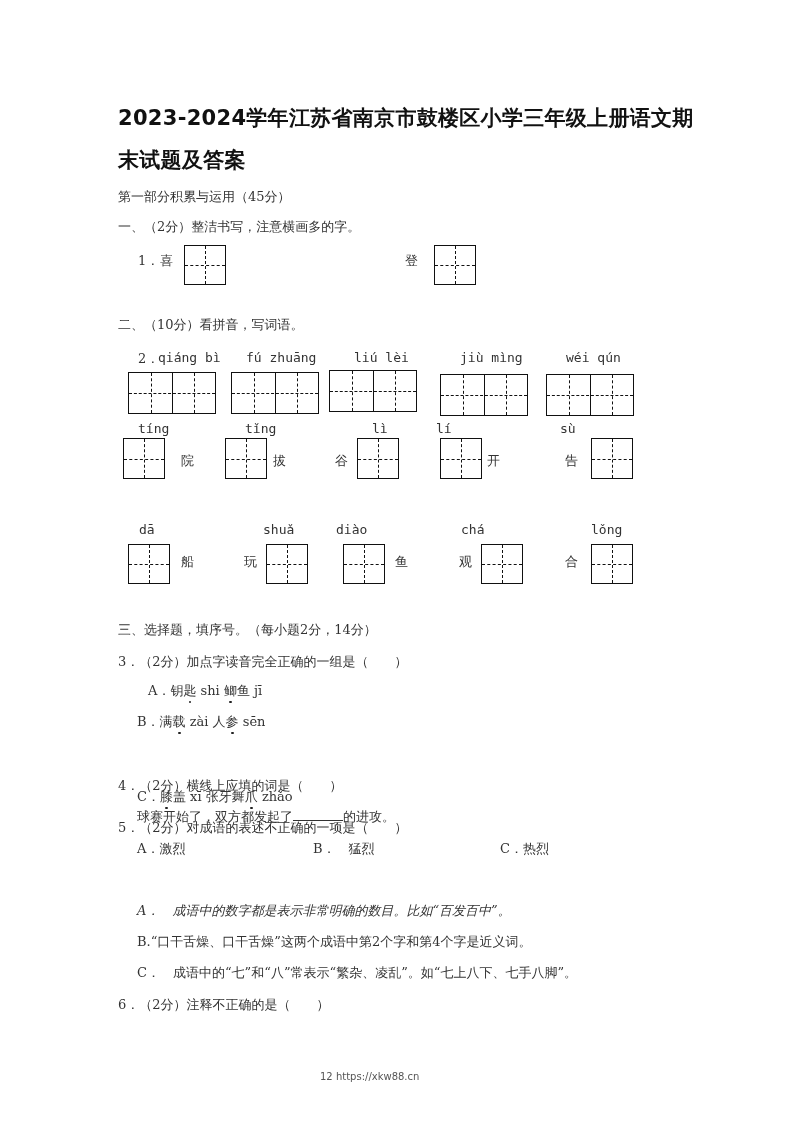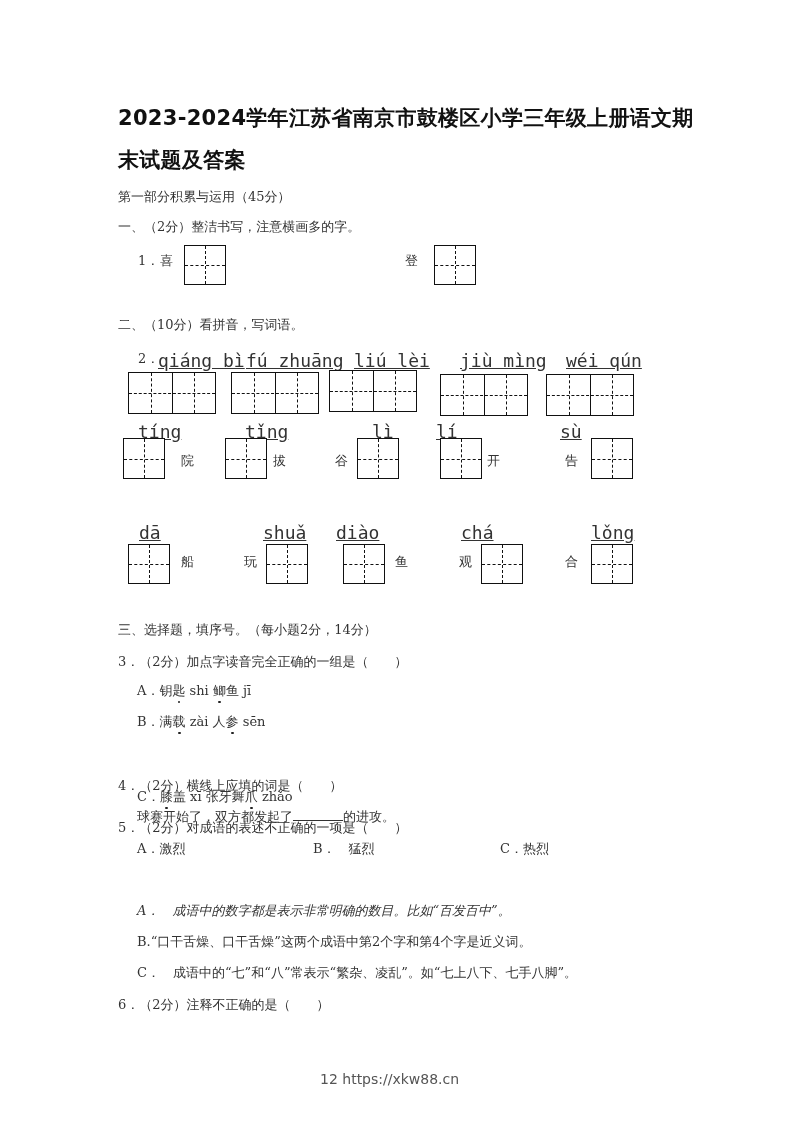--- a/index.html
+++ b/index.html
@@ -2,33 +2,33 @@
 <html><head>
 <meta charset="utf-8">
 <style>
   html, body { margin: 0; padding: 0; background: #ffffff; }
   body { width: 793px; height: 1122px; position: relative; overflow: hidden;
          font-family: "DejaVu Serif", "Liberation Serif", serif; color: #222; }
   .abs { position: absolute; white-space: nowrap; }
   .title { font-family: "DejaVu Sans", "Liberation Sans", sans-serif; font-weight: bold;
            font-size: 21px; color: #111; letter-spacing: 0.3px; }
   .txt { font-size: 13px; color: #333; }
-  .py { font-size: 18px; color: #333; font-family: "DejaVu Sans Mono", "Liberation Mono", monospace; text-decoration: underline; }
+  .py { font-size: 13px; color: #333; font-family: "DejaVu Sans Mono", "Liberation Mono", monospace; }
   .box { position: absolute; border: 1.3px solid #111; box-sizing: border-box; background: #fff; }
   .box .h { position: absolute; left: 0; right: 0; top: 50%; border-top: 1.2px dashed #111; }
   .box .v { position: absolute; top: 0; bottom: 0; left: 50%; border-left: 1.2px dashed #111; }
   .dbox { position: absolute; border: 1.3px solid #111; box-sizing: border-box; background: #fff; }
   .dbox .h { position: absolute; left: 0; right: 0; top: 50%; border-top: 1.2px dashed #111; }
   .dbox .mid { position: absolute; top: 0; bottom: 0; left: 50%; border-left: 1.3px solid #111; }
   .dbox .v1 { position: absolute; top: 0; bottom: 0; left: 25%; border-left: 1.2px dashed #111; }
   .dbox .v2 { position: absolute; top: 0; bottom: 0; left: 75%; border-left: 1.2px dashed #111; }
   .dot { position: relative; }
   .dot::after { content: ""; position: absolute; left: 50%; bottom: -5px; width: 2.5px; height: 2.5px;
                 margin-left: -1px; background: #222; border-radius: 50%; }
-  .footer { font-family: "DejaVu Sans", "Liberation Sans", sans-serif; font-size: 14px; color: #555; }
+  .footer { font-family: "DejaVu Sans", "Liberation Sans", sans-serif; font-size: 10px; color: #555; }
   .blank { display: inline-block; width: 50px; border-bottom: 1px solid #333; height: 12px; vertical-align: baseline; }
 </style>
 </head>
 <body>
 
 <div class="abs title" style="left:118px; top:104px;">2023-2024学年江苏省南京市鼓楼区小学三年级上册语文期</div>
 <div class="abs title" style="left:118px; top:146px;">末试题及答案</div>
 <div class="abs txt" style="left:118px; top:188px;">第一部分积累与运用（45分）</div>
 
 <div class="abs txt" style="left:118px; top:218px;">一、（2分）整洁书写，注意横画多的字。</div>
@@ -150,21 +150,21 @@
 <div class="abs py" style="left:591px; top:522px;">lǒng</div>
 <div class="abs txt" style="left:565px; top:553px;">合</div>
 <div class="box" style="left:591px; top:544px; width:42px; height:40px;">
     <div class="h"></div>
     <div class="v"></div>
   </div>
 
 <div class="abs txt" style="left:118px; top:621px;">三、选择题，填序号。（每小题2分，14分）</div>
 
 <div class="abs txt" style="left:118px; top:653px;">3．（2分）加点字读音完全正确的一组是（　　）</div>
-<div class="abs txt" style="left:137px; top:682px;">
+<div class="abs txt" style="left:148px; top:682px;">
   <span>A．</span><span>钥</span><span class="dot">匙</span>
   <span>shi</span>
   <span class="dot">鲫</span><span>鱼</span>
   <span>jī</span>
 </div>
 <div class="abs txt" style="left:137px; top:713px;">
   <span>B．</span><span>满</span><span class="dot">载</span>
   <span>zài</span>
   <span>人</span><span class="dot">参</span>
   <span>sēn</span>

